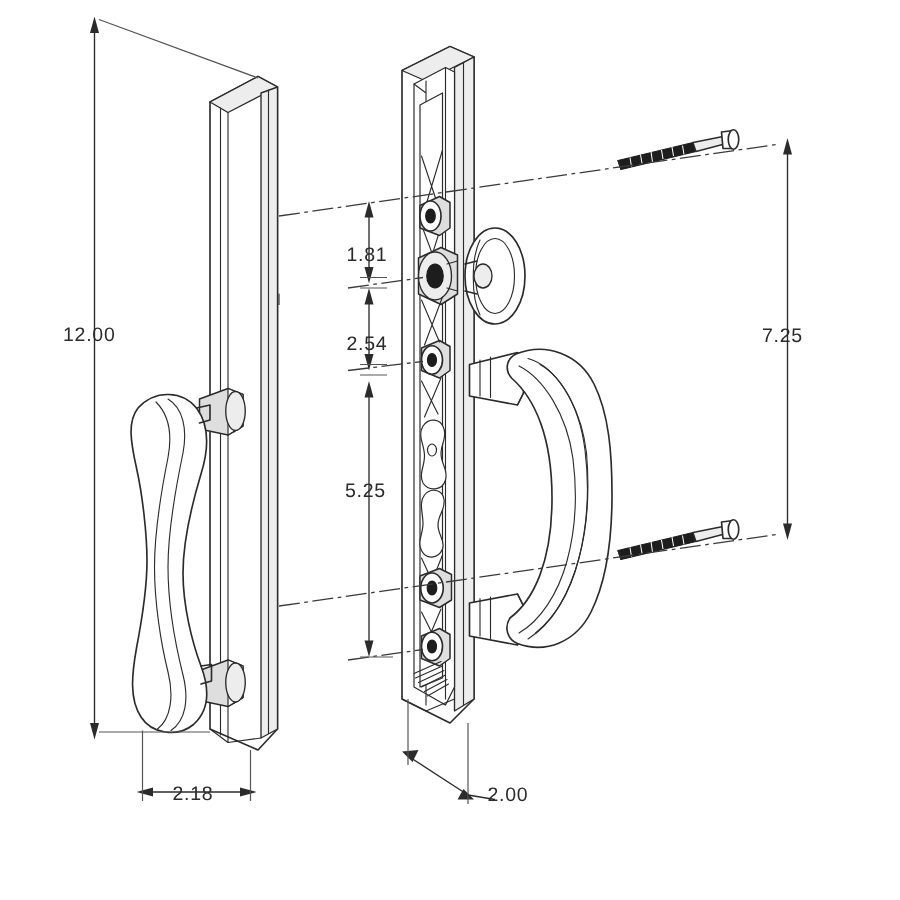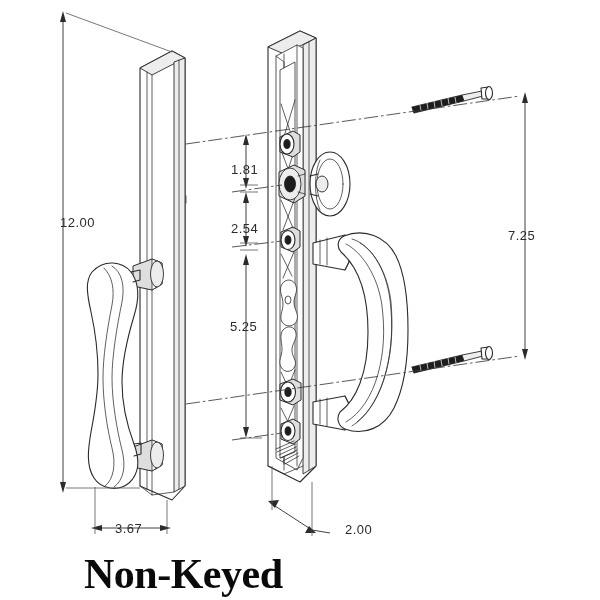--- a/index.html
+++ b/index.html
@@ -328,29 +328,28 @@
       <path class="dim" d="M272,504 L312,530"></path>
       <polygon class="arw" points="268,501 279,500 275,508"></polygon>
       <polygon class="arw" points="316,533 305,533 309,526"></polygon>
       <path class="ext" d="M272,466 L272,510"></path>
       <path class="ext" d="M312,482 L312,536"></path>
       <path class="dim" d="M312,530 L330,533"></path>
     </g>
 
   </svg>
 
-  <div class="dimtext" style="left:60px; top:215px;">12.00</div>
+  <div class="dimtext" style="left:42px; top:215px;">12.00</div>
 
   <div class="dimtext" style="left:231px; top:162px;">1.81</div>
 
   <div class="dimtext" style="left:231px; top:221px;">2.54</div>
 
   <div class="dimtext" style="left:230px; top:319px;">5.25</div>
 
-  <div class="dimtext" style="left:508px; top:216px;margin-top:12px;">7.25</div>
-
-  <div class="dimtext" style="left:115px; top:521px;">3.67</div>
-
-  <div class="dimtext" style="left:325px; top:522px;margin-left:20px;">2.00</div>
-
-  <div id="caption">Non-Keyed</div>
+  <div class="dimtext" style="left:508px; top:216px;">7.25</div>
+
+  <div class="dimtext" style="left:115px; top:521px;">2.18</div>
+
+  <div class="dimtext" style="left:325px; top:522px;">2.00</div>
+
 
 </div>
 
 </body></html>

